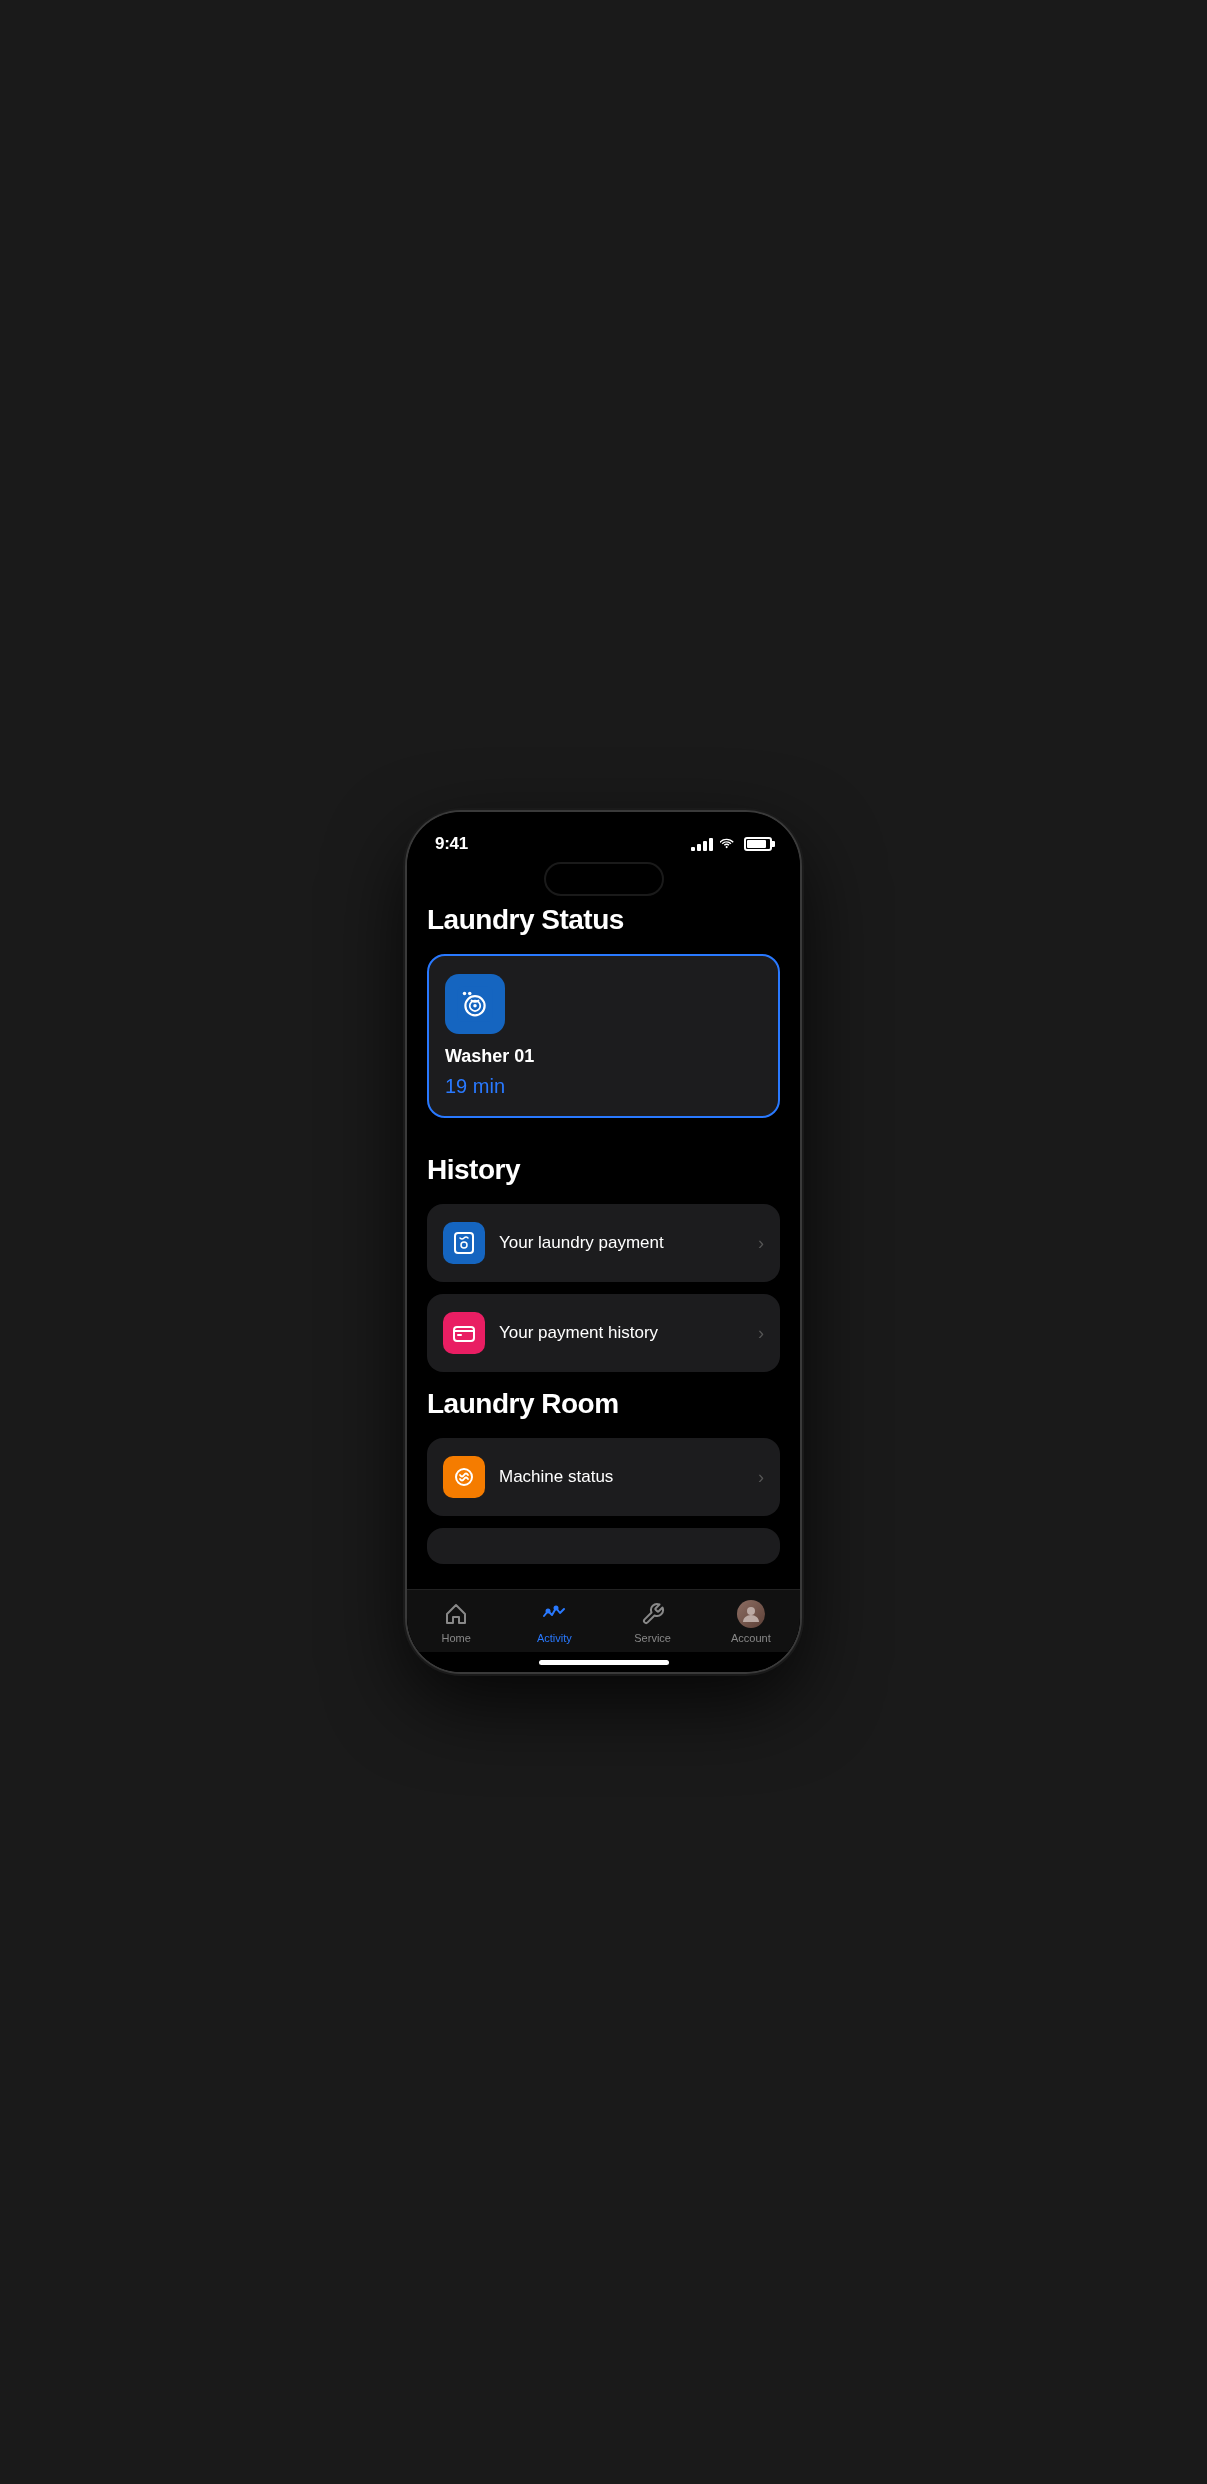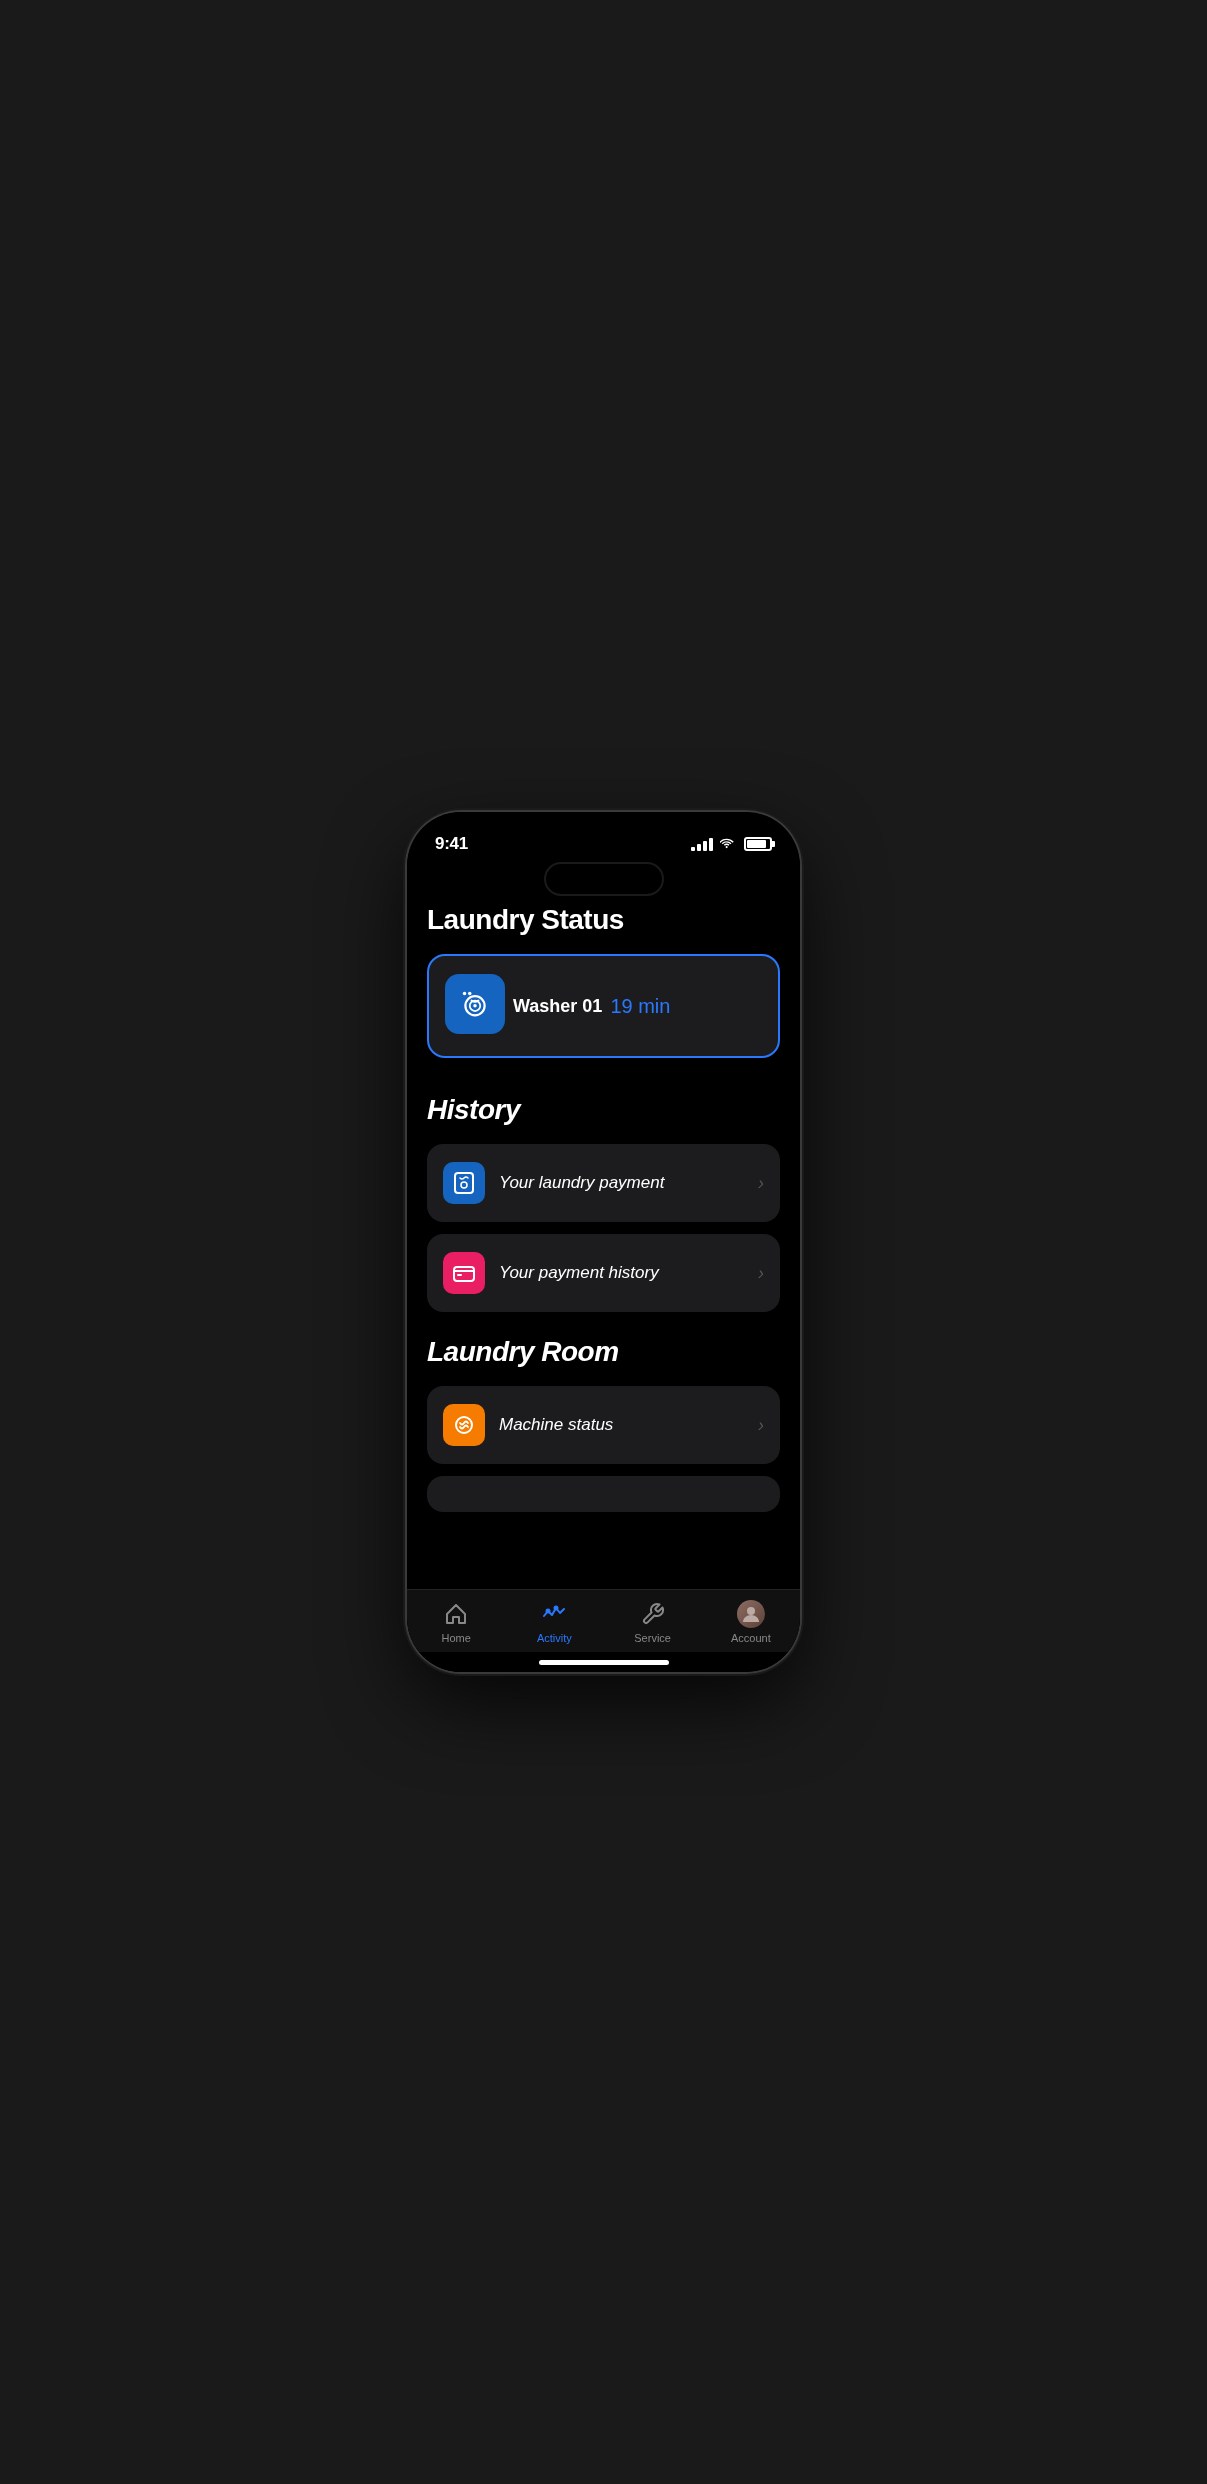--- a/index.html
+++ b/index.html
@@ -151,22 +151,22 @@
       margin-bottom: 36px;
     }
 
     .machine-card {
       flex: 1;
       background: #1c1c1e;
       border-radius: 18px;
       padding: 18px 16px;
       border: 2px solid transparent;
       display: flex;
-      flex-direction: row;
-      align-items: center;
+      flex-direction: column;
+      align-items: flex-start;
       gap: 8px;
     }
 
     .machine-card.washer {
       border-color: #2979ff;
     }
 
     .machine-card.dryer {
       border-color: #4caf50;
     }
@@ -198,22 +198,21 @@
     .machine-status.blue { color: #2979ff; }
     .machine-status.green { color: #4caf50; }
 
     .washer-svg, .dryer-svg {
       width: 42px;
       height: 42px;
     }
 
     
     .history-section {
-      margin-bottom: 24px;
-      font-style: italic;
+      margin-bottom: 16px;
     }
 
     .list-item {
       background: #1c1c1e;
       border-radius: 16px;
       padding: 18px 16px;
       display: flex;
       align-items: center;
       justify-content: space-between;
       margin-bottom: 12px;

